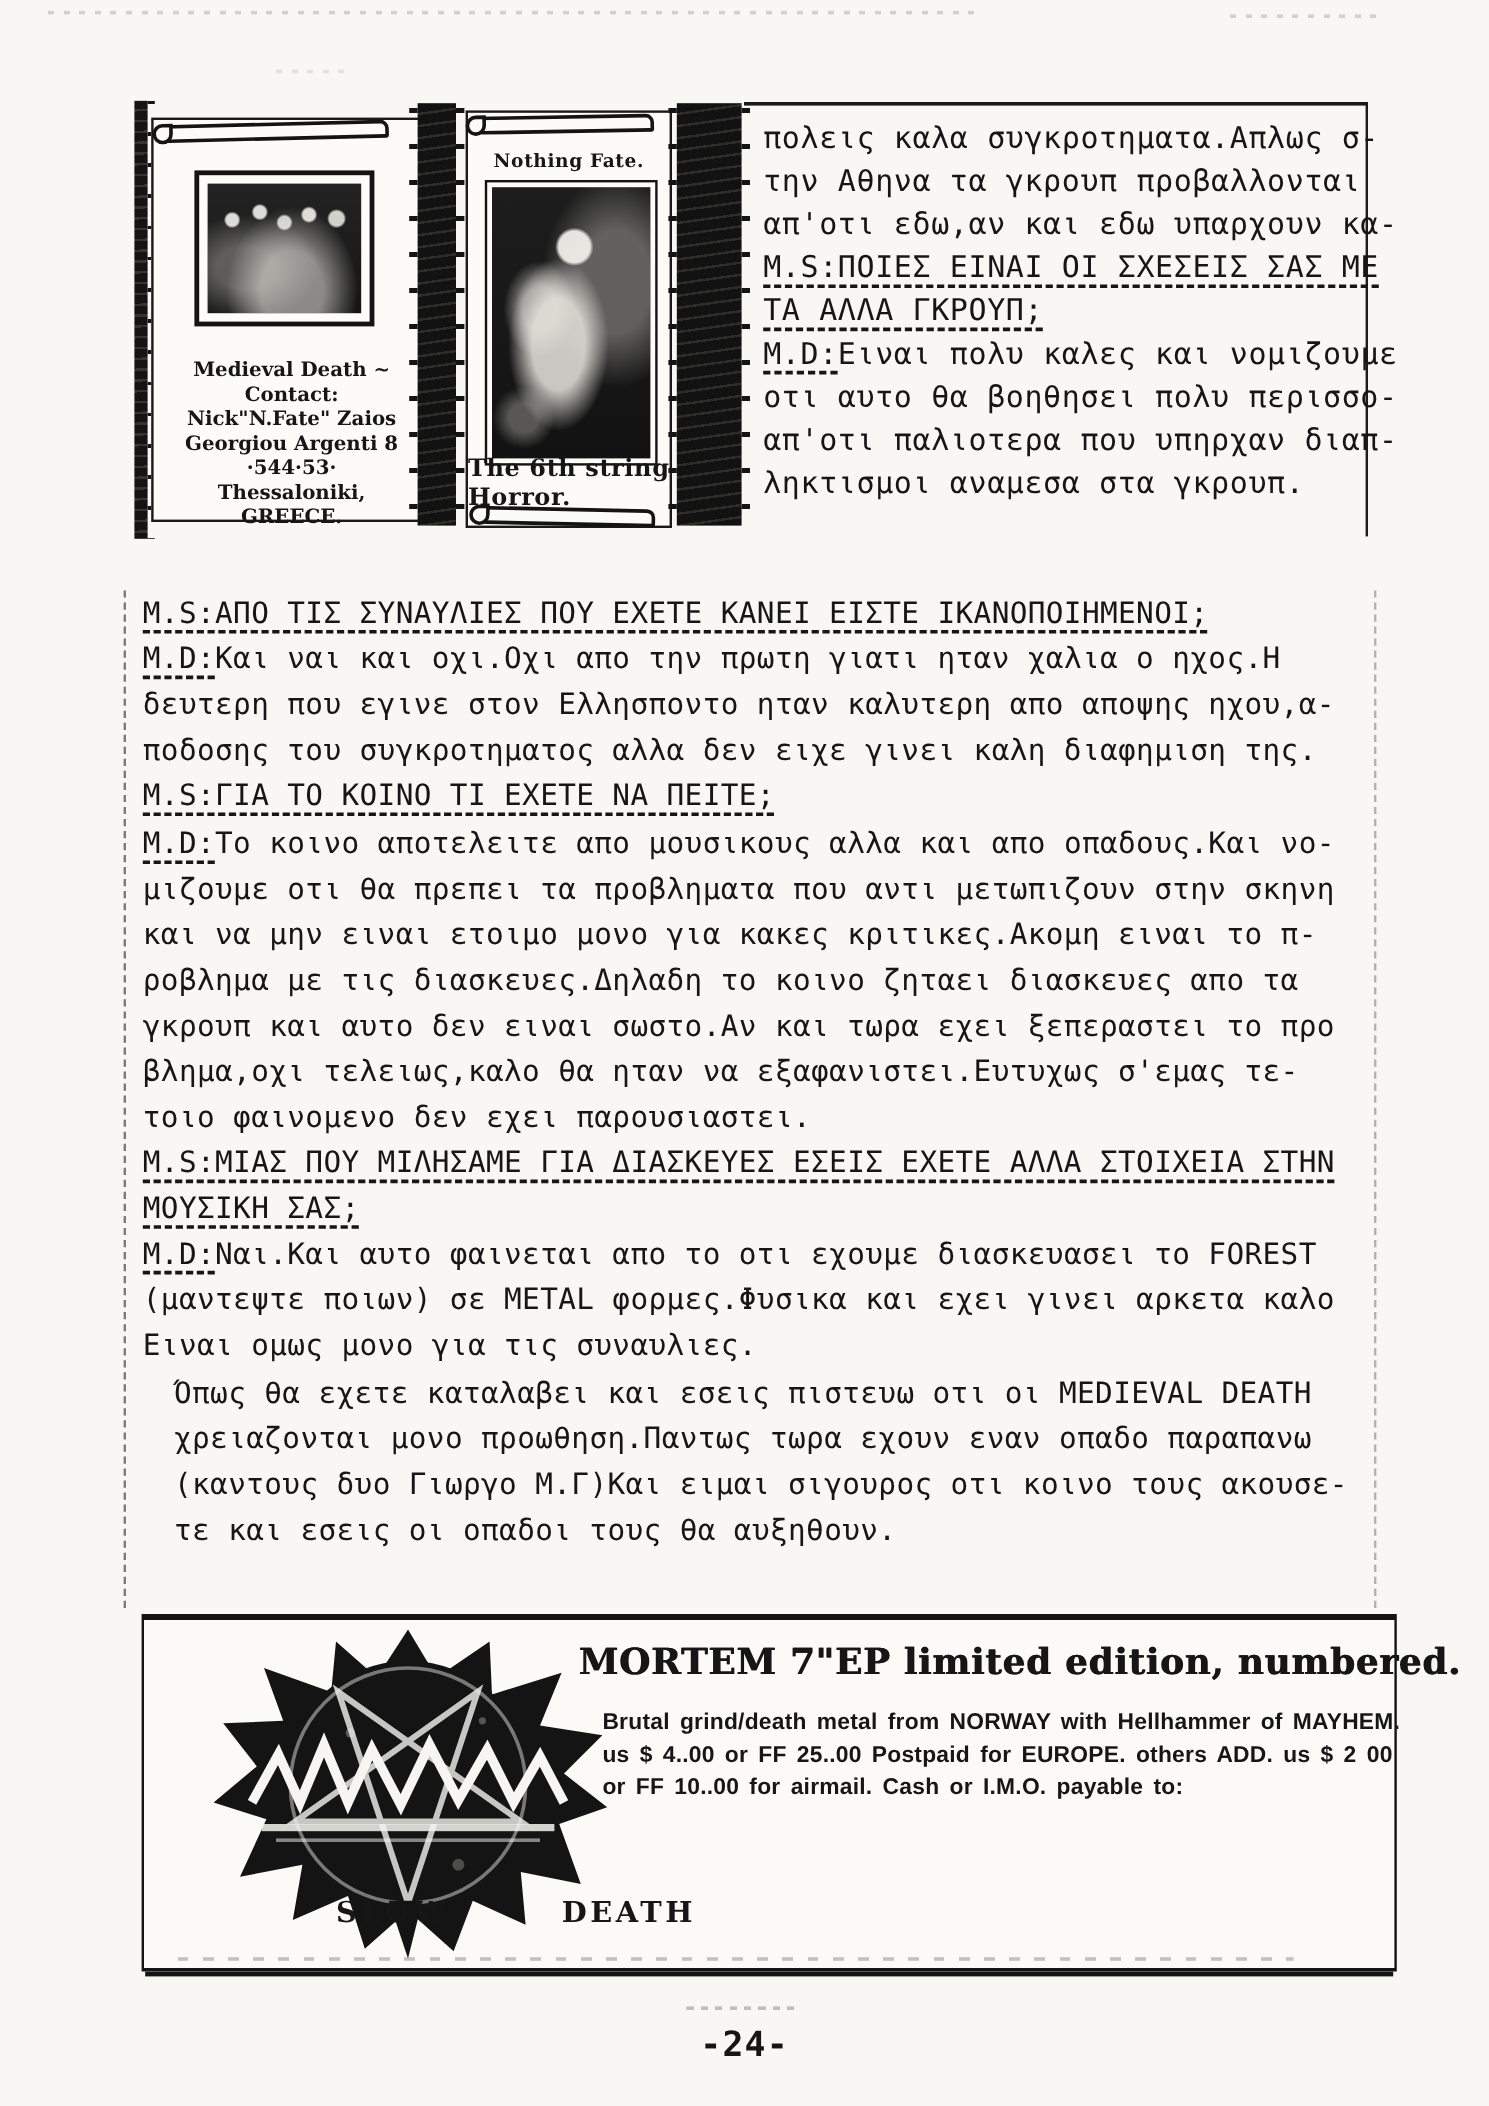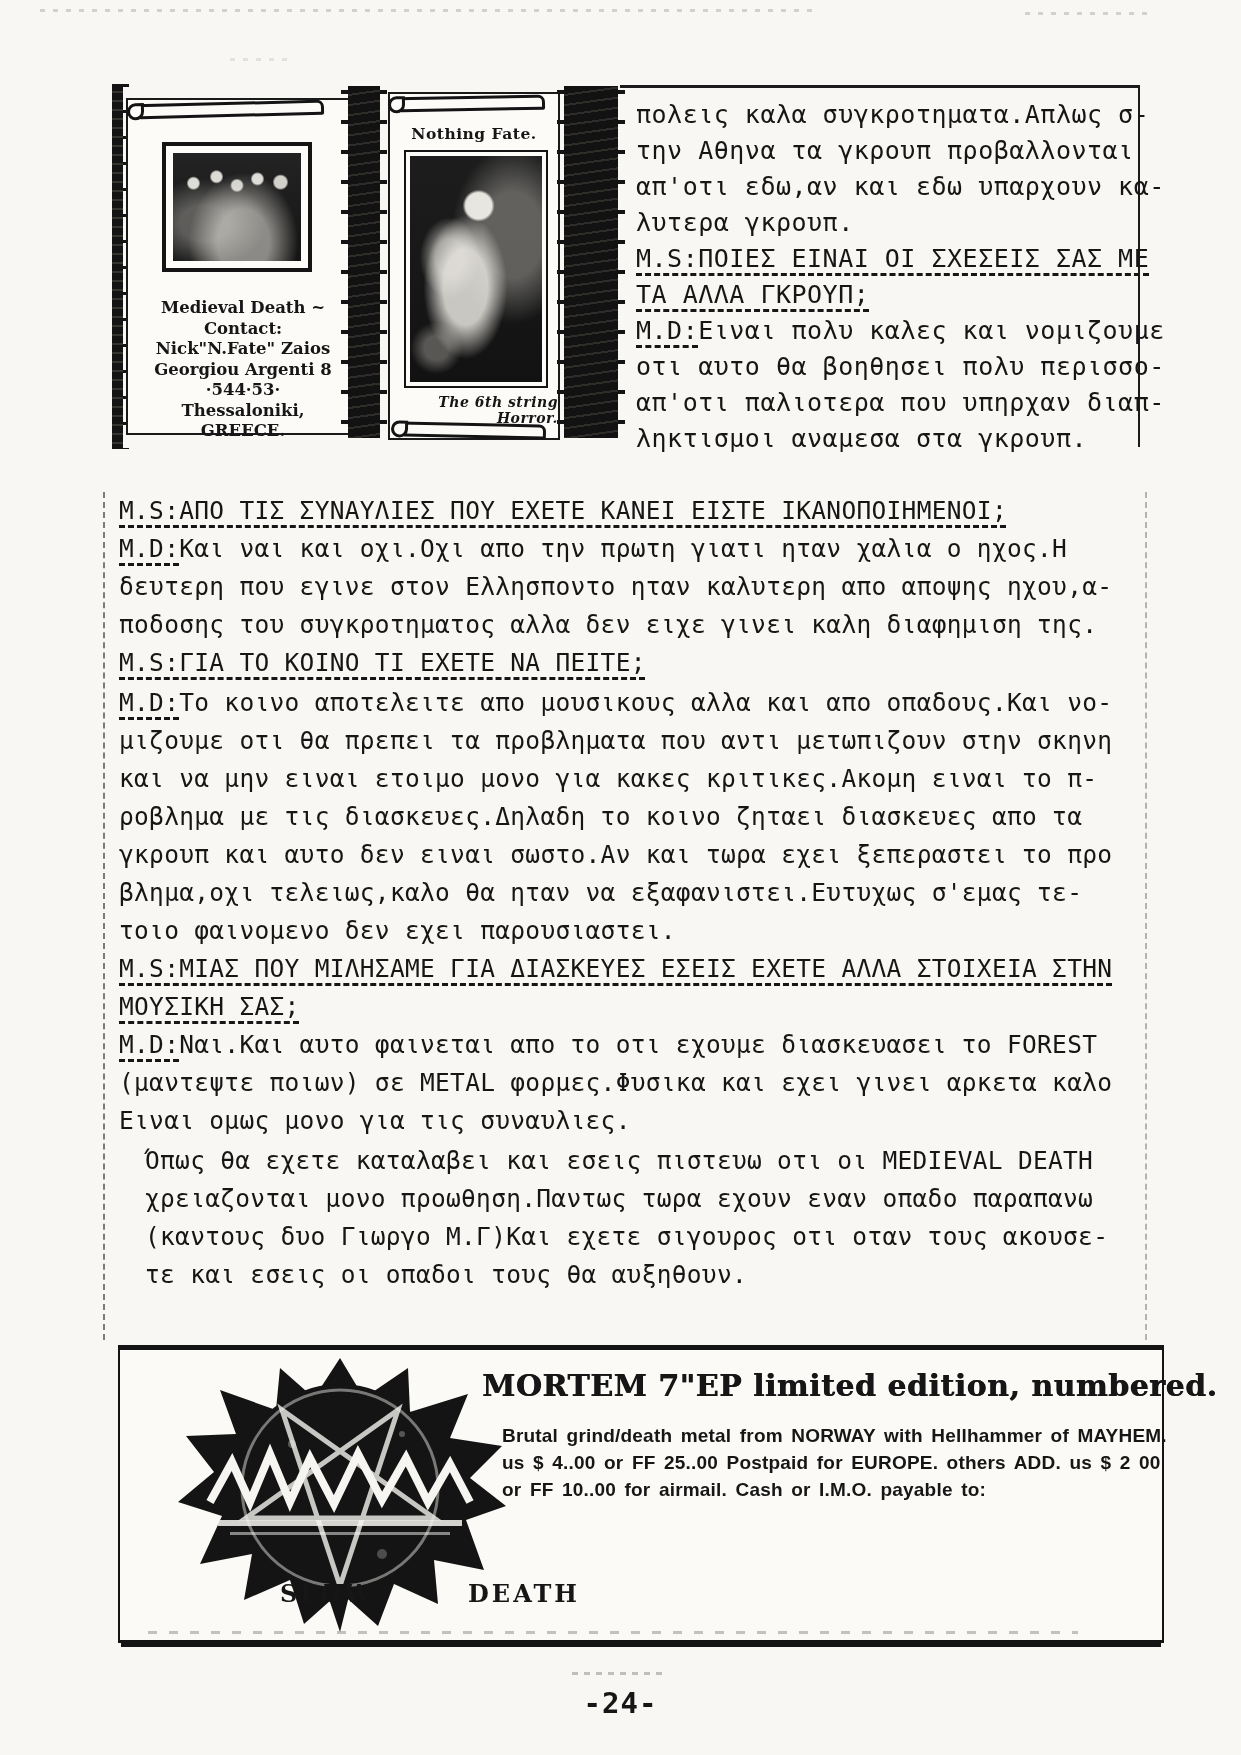--- a/index.html
+++ b/index.html
@@ -47,21 +47,21 @@
       radial-gradient(ellipse at 30% 45%, rgba(225,223,216,.6) 0 14px, transparent 30px),
       radial-gradient(ellipse at 78% 35%, rgba(205,203,196,.4) 0 30px, transparent 62px),
       radial-gradient(circle at 20% 85%, rgba(215,213,206,.35) 0 12px, transparent 26px),
       linear-gradient(#1d1d1d,#121212);
   }
   .blackletter { font-family:"DejaVu Serif", serif; font-weight:bold; letter-spacing:.5px; }
   .contact-lines { position:absolute; text-align:center; font-family:"DejaVu Serif", serif;
     font-weight:bold; font-size:16.5px; line-height:20.5px; }
   .contact-lines .tl { text-decoration:none; }
   .scroll-title { position:absolute; width:100%; text-align:center; font-size:15.5px; }
-  .scroll-caption { position:absolute; width:100%; text-align:right; font-size:14px;font-style:italic; }
+  .scroll-caption { position:absolute; width:100%; text-align:left; font-size:20px; }
   
   .right-col { position:absolute; left:620px; top:85px; width:520px; height:362px;
     border-top:3px solid #1b1b1b; border-right:2px solid #1b1b1b; padding:13px 6px 0 16px; }
   .right-col .tl { font-size:25px; line-height:27px; margin-bottom:9px; letter-spacing:.5px; white-space:nowrap; }
   
   .tl { white-space:nowrap; }
   .tl.q { text-decoration:underline; text-decoration-style:dashed; text-decoration-thickness:2.5px; text-underline-offset:6px; }
   .pfx { text-decoration:underline; text-decoration-style:dashed; text-decoration-thickness:2.5px; text-underline-offset:6px;text-align:center; }
   .tl.gap { margin-top:14px !important; }
   .tl.i { padding-left:26px; }
@@ -134,21 +134,20 @@
       <div class="curl" style="left:8px;bottom:0;width:148px;transform:rotate(1.2deg);"></div>
     </div>
 
     <div class="ink-strip" style="left:452px;width:54px;"></div>
   </div>
 
   <div class="right-col">
       <div class="tl n">πολεις καλα συγκροτηματα.Απλως σ-</div>
       <div class="tl n">την Αθηνα τα γκρουπ προβαλλονται</div>
       <div class="tl n">απ'οτι εδω,αν και εδω υπαρχουν κα-</div>
-      <div class="tl n">λυτερα γκρουπ.</div>
       <div class="tl q">Μ.S:ΠΟΙΕΣ ΕΙΝΑΙ ΟΙ ΣΧΕΣΕΙΣ ΣΑΣ ΜΕ</div>
       <div class="tl q">ΤΑ ΑΛΛΑ ΓΚΡΟΥΠ;</div>
       <div class="tl a"><span class="pfx">Μ.D:</span>Ειναι πολυ καλες και νομιζουμε</div>
       <div class="tl n">οτι αυτο θα βοηθησει πολυ περισσο-</div>
       <div class="tl n">απ'οτι παλιοτερα που υπηρχαν διαπ-</div>
       <div class="tl n">ληκτισμοι αναμεσα στα γκρουπ.</div>
     </div>
 
   <div class="body-text">
       <div class="tl q">Μ.S:ΑΠΟ ΤΙΣ ΣΥΝΑΥΛΙΕΣ ΠΟΥ ΕΧΕΤΕ ΚΑΝΕΙ ΕΙΣΤΕ ΙΚΑΝΟΠΟΙΗΜΕΝΟΙ;</div>
@@ -163,21 +162,21 @@
       <div class="tl n">γκρουπ και αυτο δεν ειναι σωστο.Αν και τωρα εχει ξεπεραστει το προ</div>
       <div class="tl n">βλημα,οχι τελειως,καλο θα ηταν να εξαφανιστει.Ευτυχως σ'εμας τε-</div>
       <div class="tl n">τοιο φαινομενο δεν εχει παρουσιαστει.</div>
       <div class="tl q">Μ.S:ΜΙΑΣ ΠΟΥ ΜΙΛΗΣΑΜΕ ΓΙΑ ΔΙΑΣΚΕΥΕΣ ΕΣΕΙΣ ΕΧΕΤΕ ΑΛΛΑ ΣΤΟΙΧΕΙΑ ΣΤΗΝ</div>
       <div class="tl q">ΜΟΥΣΙΚΗ ΣΑΣ;</div>
       <div class="tl a"><span class="pfx">Μ.D:</span>Ναι.Και αυτο φαινεται απο το οτι εχουμε διασκευασει το FOREST</div>
       <div class="tl n">(μαντεψτε ποιων) σε METAL φορμες.Φυσικα και εχει γινει αρκετα καλο</div>
       <div class="tl n">Ειναι ομως μονο για τις συναυλιες.</div>
       <div class="tl i gap">Όπως θα εχετε καταλαβει και εσεις πιστευω οτι οι MEDIEVAL DEATH</div>
       <div class="tl i">χρειαζονται μονο προωθηση.Παντως τωρα εχουν εναν οπαδο παραπανω</div>
-      <div class="tl i">(καντους δυο Γιωργο Μ.Γ)Και εχετε σιγουρος οτι οταν τους ακουσε-</div>
+      <div class="tl i">(καντους δυο Γιωργο Μ.Γ)Και ειμαι σιγουρος οτι κοινο τους ακουσε-</div>
       <div class="tl i">τε και εσεις οι οπαδοι τους θα αυξηθουν.</div>
     </div>
 
   <div class="ad-box">
     <svg class="mortem-logo" viewBox="0 0 336 278" aria-hidden="true">
       <polygon fill="#141414" points="168,4 192,44 236,14 238,58 296,40 278,84 330,92 298,124 334,152 294,166 312,216 262,206 266,250 222,230 206,272 168,238 132,270 118,226 72,246 80,200 28,210 50,162 6,148 42,118 14,82 64,80 48,36 104,56 108,14 142,44"></polygon>
       <circle cx="168" cy="134" r="104" fill="#141414"></circle>
       <circle cx="168" cy="134" r="98" fill="none" stroke="#f3f2ee" stroke-width="3" opacity=".45"></circle>
       <polyline points="168,232 110,56 262,164 74,164 226,56 168,232" fill="none" stroke="#f3f2ee" stroke-width="5" opacity=".8"></polyline>
       <path d="M38,148 L60,108 L78,148 L98,100 L118,148 L138,104 L162,150 L186,100 L210,146 L234,104 L256,148 L278,110 L298,148" stroke="#f6f5f1" stroke-width="8" fill="none"></path>

